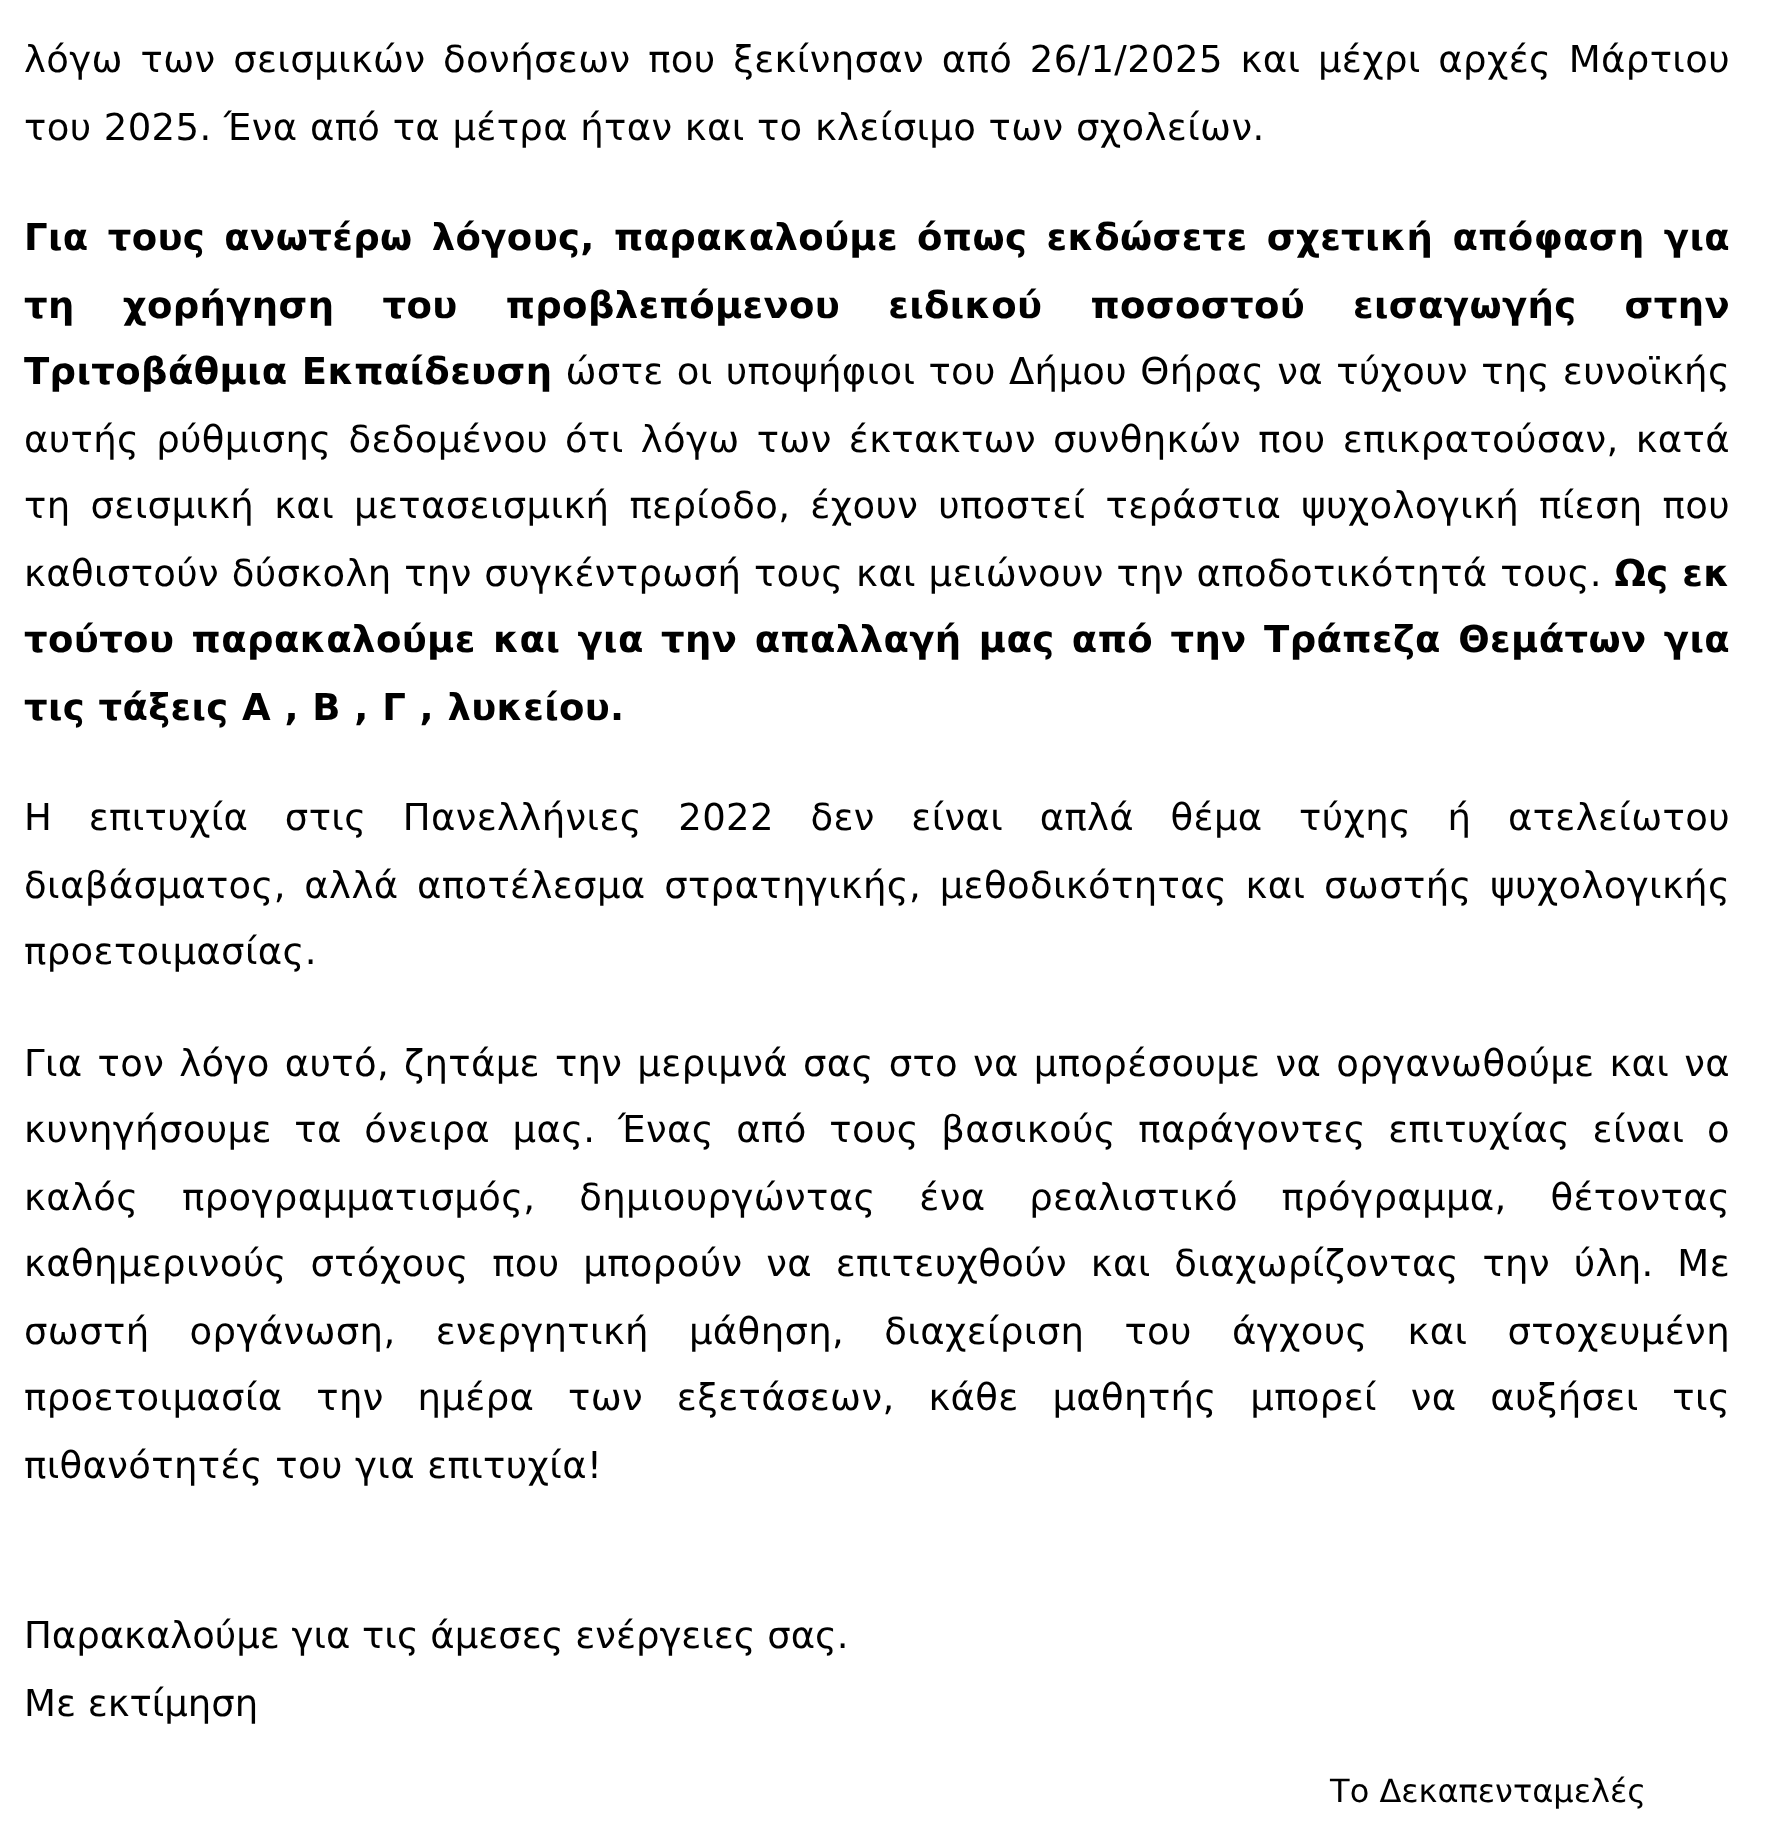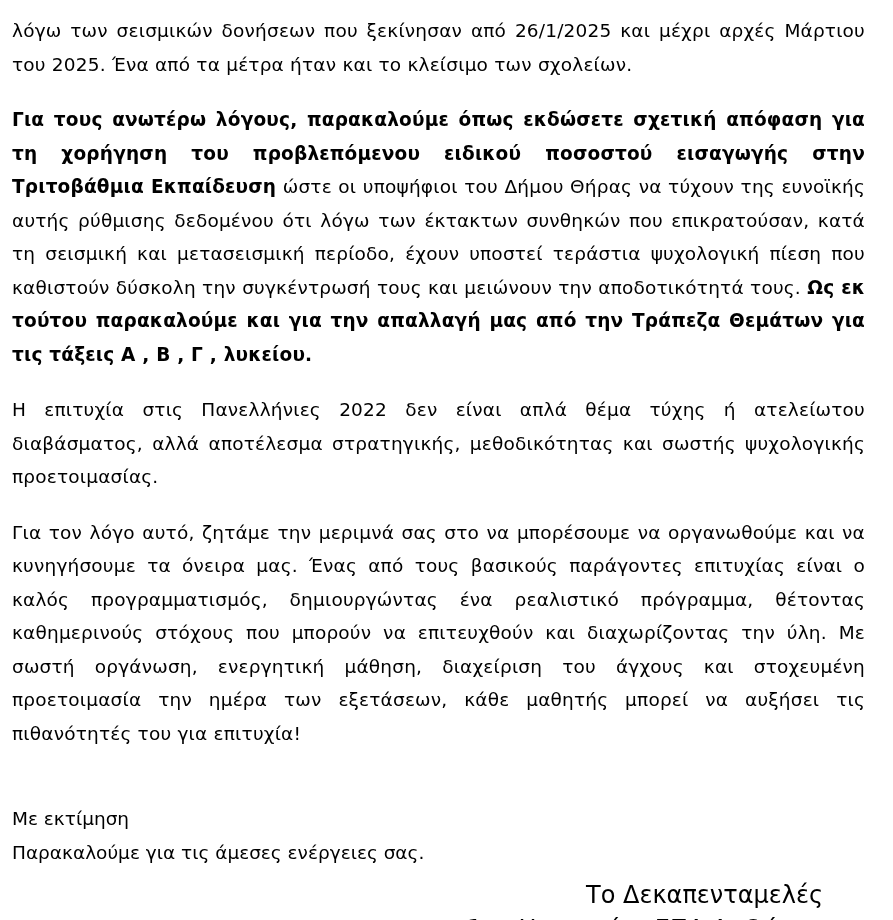--- a/index.html
+++ b/index.html
@@ -38,21 +38,21 @@
   .spacer-sm { height: 10px; }
   .spacer-md { height: 30px; }
   .block-left {
     margin: 0;
     font-size: 18.5px;
     line-height: 33.5px;
     text-align: left;
   }
   .block-right {
     margin: 0;
-    font-size: 24px;
+    font-size: 16px;
     line-height: 33.5px;
     text-align: right;
     padding-right: 42px;
   }
 </style>
 </head>
 <body>
 
 <div class="page">
 
@@ -61,23 +61,23 @@
   <p class="para">
     <b>Για τους ανωτέρω λόγους, παρακαλούμε όπως εκδώσετε σχετική απόφαση για τη χορήγηση του προβλεπόμενου ειδικού ποσοστού εισαγωγής στην Τριτοβάθμια Εκπαίδευση</b><span> ώστε οι υποψήφιοι του Δήμου Θήρας να τύχουν της ευνοϊκής αυτής ρύθμισης δεδομένου ότι λόγω των έκτακτων συνθηκών που επικρατούσαν, κατά τη σεισμική και μετασεισμική περίοδο, έχουν υποστεί τεράστια ψυχολογική πίεση που καθιστούν δύσκολη την συγκέντρωσή τους και μειώνουν την αποδοτικότητά τους. </span><b>Ως εκ τούτου παρακαλούμε και για την απαλλαγή μας από την Τράπεζα Θεμάτων για τις τάξεις Α , Β , Γ , λυκείου.</b>
   </p>
 
   <p class="para">Η επιτυχία στις Πανελλήνιες 2022 δεν είναι απλά θέμα τύχης ή ατελείωτου διαβάσματος, αλλά αποτέλεσμα στρατηγικής, μεθοδικότητας και σωστής ψυχολογικής προετοιμασίας.</p>
 
   <p class="para">Για τον λόγο αυτό, ζητάμε την μεριμνά σας στο να μπορέσουμε να οργανωθούμε και να κυνηγήσουμε τα όνειρα μας. Ένας από τους βασικούς παράγοντες επιτυχίας είναι ο καλός προγραμματισμός, δημιουργώντας ένα ρεαλιστικό πρόγραμμα, θέτοντας καθημερινούς στόχους που μπορούν να επιτευχθούν και διαχωρίζοντας την ύλη. Με σωστή οργάνωση, ενεργητική μάθηση, διαχείριση του άγχους και στοχευμένη προετοιμασία την ημέρα των εξετάσεων, κάθε μαθητής μπορεί να αυξήσει τις πιθανότητές του για επιτυχία!</p>
 
   <div class="spacer-md"></div>
 
+  <p class="block-left">Παρακαλούμε για τις άμεσες ενέργειες σας.</p>
+
   <p class="block-left">Με εκτίμηση</p>
-
-  <p class="block-left">Παρακαλούμε για τις άμεσες ενέργειες σας.</p>
 
   <div class="spacer-sm"></div>
 
   <p class="block-right">Το Δεκαπενταμελές</p>
 
   <p class="block-right">1ου Ημερησίου ΕΠΑ.Λ. Θήρας</p>
 
   <div class="spacer-sm"></div>
 
 </div>

